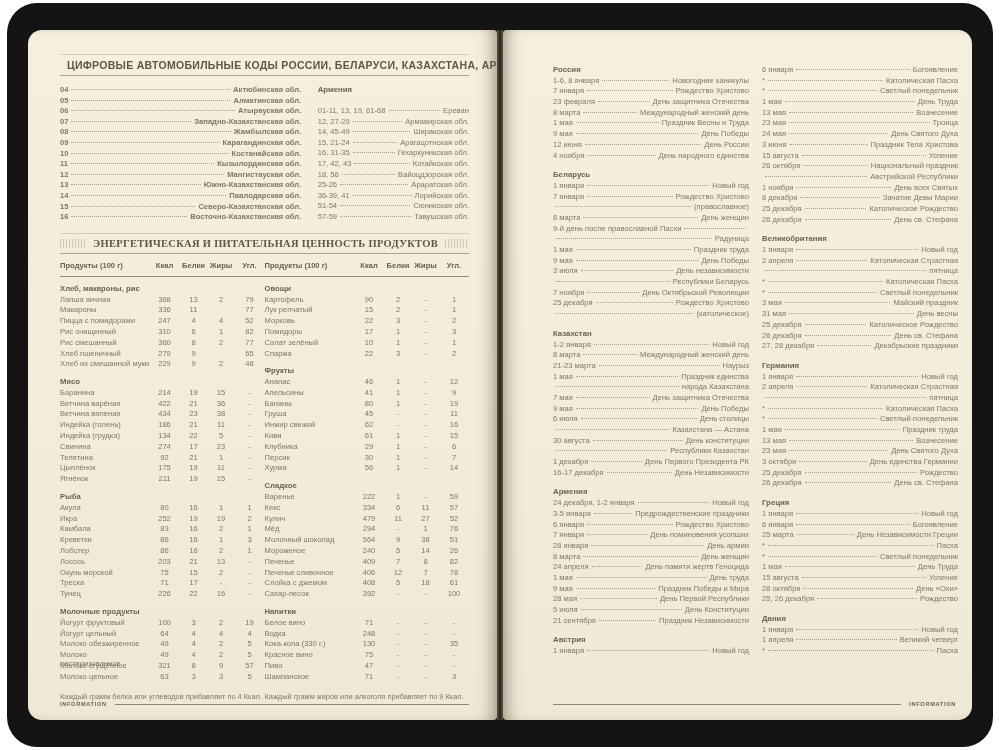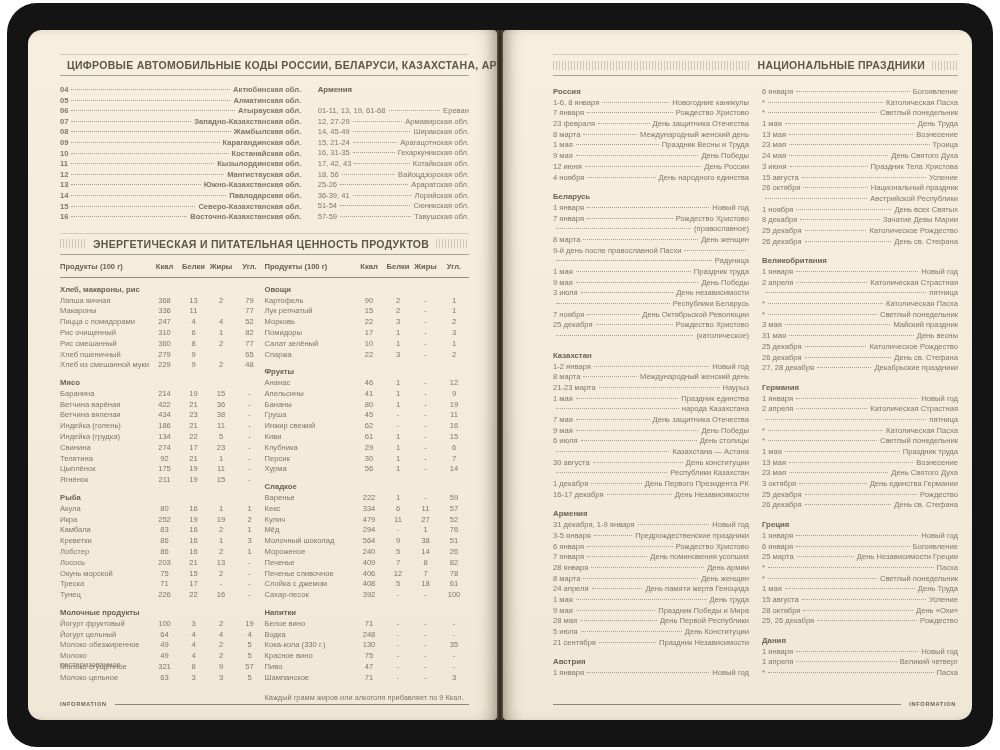--- a/index.html
+++ b/index.html
@@ -39,21 +39,21 @@
   .cc-heading { font-size:7.8px; font-weight:bold; color:#6a6355; height:21px; }
 
   .food-wrap { display:flex; margin-top:7px; }
   .food-col { flex:1; }
   .fgrid { display:grid; grid-template-columns:1fr 30px 28px 27px 30px; font-size:7.6px; color:#7e7768; height:10.8px; align-items:baseline; }
   .fgrid .num { text-align:center; }
   .fgrid.fhead { font-weight:bold; color:#67614f; border-bottom:1px solid #958d7b; padding-bottom:3px; height:16px; }
   .fgrid.fhead .num { text-align:center; }
   .fgroup-title { font-size:7.7px; font-weight:bold; color:#6a6355; height:10.8px; margin-top:7px; }
   .footnote { font-size:7.4px; color:#7e7768; margin-top:9px; }
-  .band2 { margin-top:10px; }
+  .band2 { margin-top:10px;font-family:Liberation Serif, serif; }
 
   .hol-wrap { display:flex; gap:13px; margin-top:11px; }
   .hol-col { flex:1; }
   .hol-col .ln { height:10.7px; }
   .country { margin-top:9px; }
   .country.first { margin-top:0; }
   .c-title { font-size:7.8px; font-weight:bold; color:#6a6355; height:10.7px; }
 
   .page-footer { position:absolute; bottom:13px; left:32px; right:28px; display:flex; align-items:center; gap:8px; }
   .page.right .page-footer { left:50px; right:16px; }
@@ -434,20 +434,21 @@
                 <span class="num">57</span>
               </div>
               <div class="fgrid">
                 <span class="nm">Молоко цельное</span>
                 <span class="num">63</span>
                 <span class="num">3</span>
                 <span class="num">3</span>
                 <span class="num">5</span>
               </div>
             </div>
+          <div class="footnote">Каждый грамм белка или углеводов прибавляет по 4 Ккал.</div>
         </div>
         <div class="food-col">
           <div>
               <div class="fgrid fhead">
                 <span class="nm">Продукты (100 г)</span>
                 <span class="num">Ккал</span>
                 <span class="num">Белки</span>
                 <span class="num">Жиры</span>
                 <span class="num">Угл.</span>
               </div>
@@ -679,25 +680,20 @@
 
       <div class="page-footer">
         <span class="pf-label">INFORMATION</span>
         <span class="pf-line"></span>
       </div>
     </div>
 
     <div class="gutter"></div>
 
     <div class="page right">
-      <div class="band">
-        <span class="hatch h-fill"></span>
-        <span class="title">НАЦИОНАЛЬНЫЕ ПРАЗДНИКИ</span>
-        <span class="hatch h-sm"></span>
-      </div>
 
       <div class="hol-wrap">
         <div class="hol-col">
             <div class="country first">
               <div class="c-title">Россия</div>
               <div class="ln">
                 <span class="d">1-6, 8 января</span>
                 <span class="lead"></span>
                 <span class="t">Новогодние каникулы</span>
               </div>
@@ -869,21 +865,21 @@
               </div>
               <div class="ln">
                 <span class="d">16-17 декабря</span>
                 <span class="lead"></span>
                 <span class="t">День Независимости</span>
               </div>
             </div>
             <div class="country">
               <div class="c-title">Армения</div>
               <div class="ln">
-                <span class="d">31 декабря, 1-9 января</span>
+                <span class="d">24 декабря, 1-2 января</span>
                 <span class="lead"></span>
                 <span class="t">Новый год</span>
               </div>
               <div class="ln">
                 <span class="d">3-5 января</span>
                 <span class="lead"></span>
                 <span class="t">Предрождественские праздники</span>
               </div>
               <div class="ln">
                 <span class="d">6 января</span>

